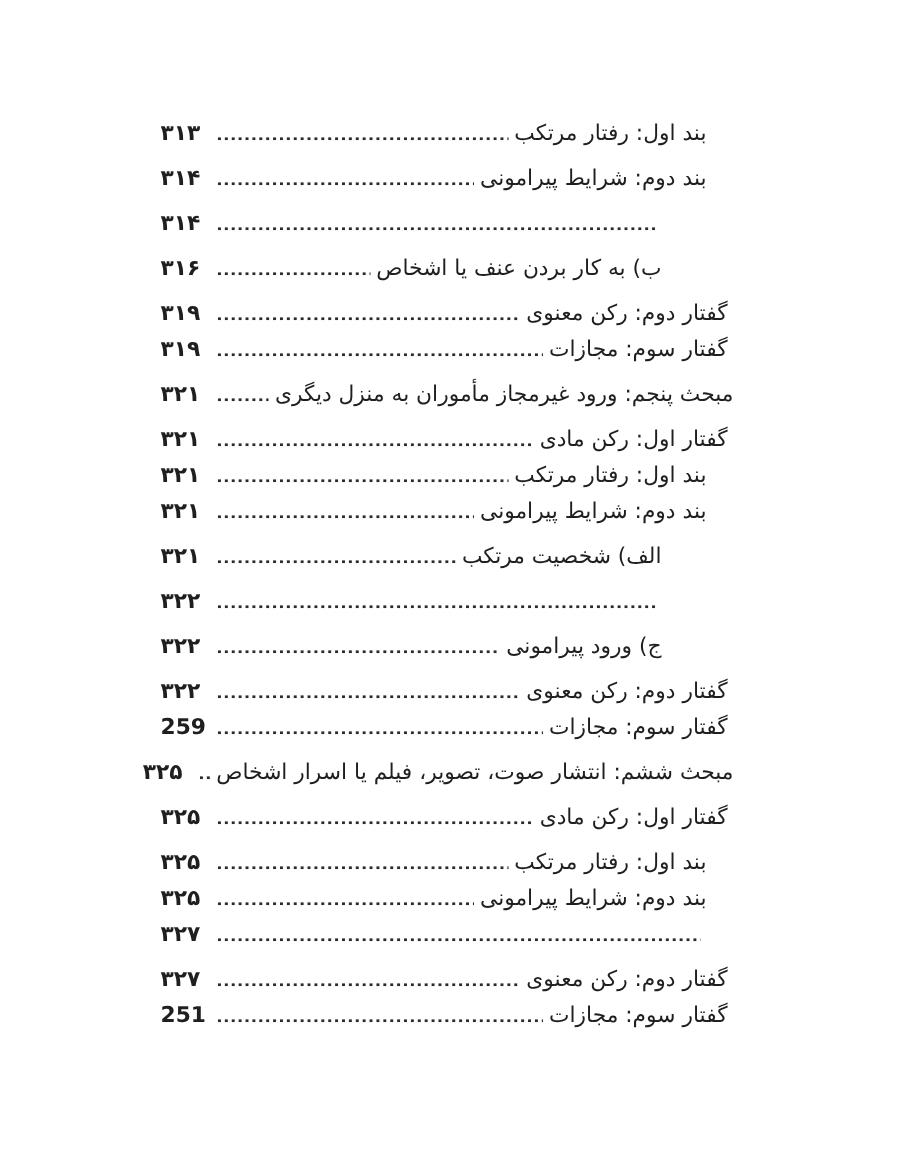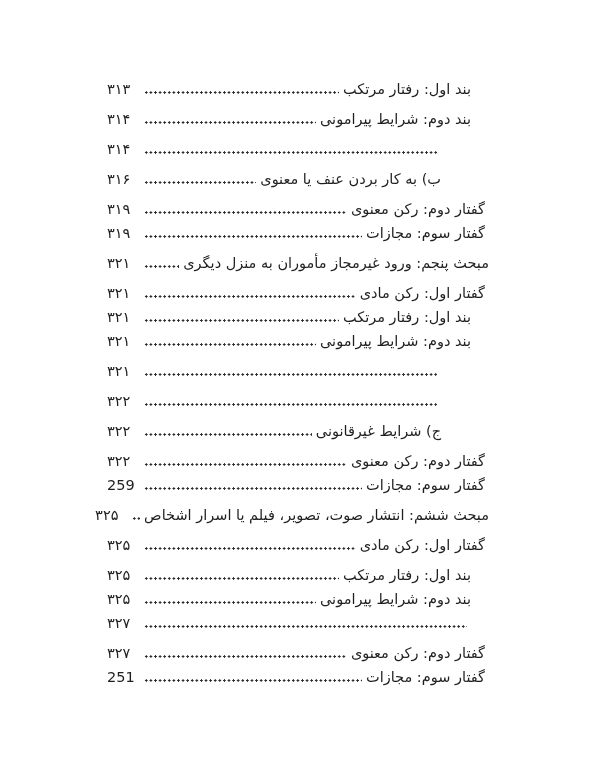--- a/index.html
+++ b/index.html
@@ -54,20 +54,21 @@
     background-repeat: repeat-x;
     background-position: left calc(100% - 7px);
     min-width: 8px;
   }
   .num {
     flex: 0 0 auto;
     min-width: 30px;
     text-align: left;
     direction: ltr;
     font-size: 14.5px;
+    font-weight: bold;
   }
 </style>
 </head>
 <body style="background: rgb(255, 255, 255); color: rgb(31, 31, 31);">
 
 <main class="page">
   <div class="toc" id="toc-list">
       <div class="row level-band" dir="rtl">
         <span class="title">بند اول: رفتار مرتکب</span>
         <span class="leader"></span>
@@ -76,21 +77,21 @@
       <div class="row level-band loose" dir="rtl">
         <span class="title">بند دوم: شرایط پیرامونی</span>
         <span class="leader"></span>
         <span class="num">۳۱۴</span>
       </div>
       <div class="row level-sub loose" dir="rtl">
         <span class="leader"></span>
         <span class="num">۳۱۴</span>
       </div>
       <div class="row level-sub loose" dir="rtl">
-        <span class="title">ب) به کار بردن عنف یا معنوی</span>
+        <span class="title">ب) به کار بردن عنف یا اشخاص</span>
         <span class="leader"></span>
         <span class="num">۳۱۶</span>
       </div>
       <div class="row level-goftar loose" dir="rtl">
         <span class="title">گفتار دوم: رکن معنوی</span>
         <span class="leader"></span>
         <span class="num">۳۱۹</span>
       </div>
       <div class="row level-goftar" dir="rtl">
         <span class="title">گفتار سوم: مجازات</span>
@@ -111,29 +112,30 @@
         <span class="title">بند اول: رفتار مرتکب</span>
         <span class="leader"></span>
         <span class="num">۳۲۱</span>
       </div>
       <div class="row level-band" dir="rtl">
         <span class="title">بند دوم: شرایط پیرامونی</span>
         <span class="leader"></span>
         <span class="num">۳۲۱</span>
       </div>
       <div class="row level-sub loose" dir="rtl">
+        <span class="title">الف) شخصیت مرتکب</span>
         <span class="leader"></span>
         <span class="num">۳۲۱</span>
       </div>
       <div class="row level-sub loose" dir="rtl">
         <span class="leader"></span>
         <span class="num">۳۲۲</span>
       </div>
       <div class="row level-sub loose" dir="rtl">
-        <span class="title">ج) شرایط غیرقانونی</span>
+        <span class="title">ج) ورود پیرامونی</span>
         <span class="leader"></span>
         <span class="num">۳۲۲</span>
       </div>
       <div class="row level-goftar loose" dir="rtl">
         <span class="title">گفتار دوم: رکن معنوی</span>
         <span class="leader"></span>
         <span class="num">۳۲۲</span>
       </div>
       <div class="row level-goftar" dir="rtl">
         <span class="title">گفتار سوم: مجازات</span>

